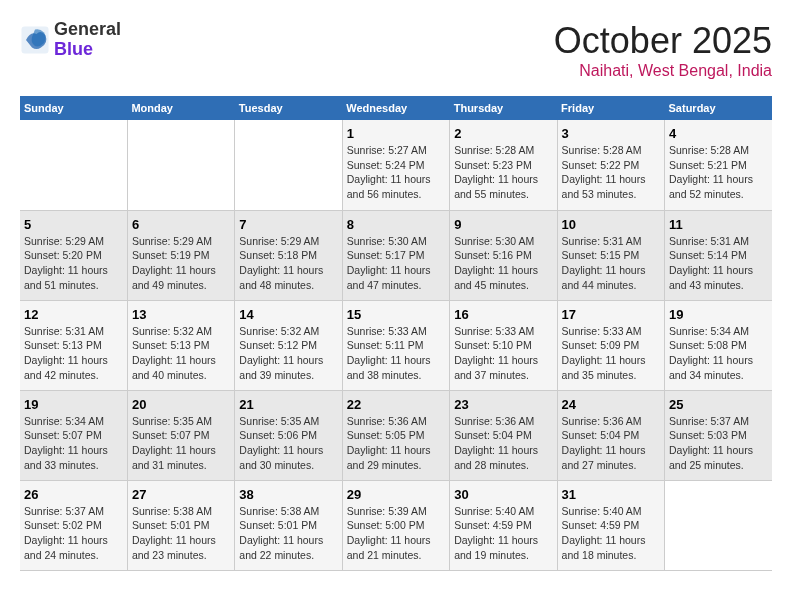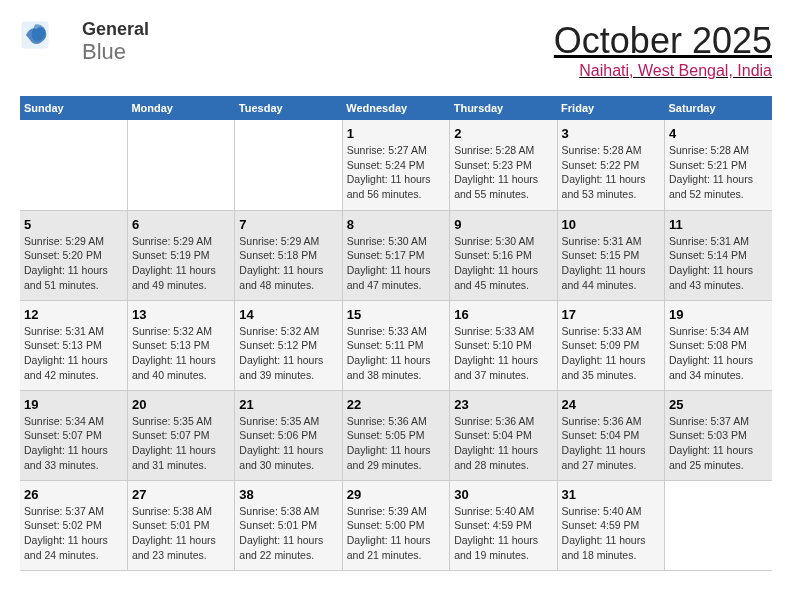--- a/index.html
+++ b/index.html
@@ -11,45 +11,44 @@
       padding: 20px;
     }
     .header-area {
       display: flex;
       justify-content: space-between;
       align-items: flex-start;
       margin-bottom: 16px;
     }
     .logo {
       display: flex;
-      gap: 28px;
+      align-items: center;
     }
     .logo-text {
       display: flex;
       flex-direction: column;
       line-height: 1.1;
     }
     .logo-general {
       font-size: 18px;
       font-weight: bold;
       color: #333;
     }
     .logo-blue {
-      font-size: 22px;
-      font-weight: normal;
-      color: #737373;
+      font-size: 18px;
+      font-weight: bold;
+      color: #6d28d9;
     }
     .logo-icon {
       width: 30px;
       height: 30px;
       margin-right: 4px;
     }
     .title-area {
       text-align: right;
-      text-decoration: underline;
     }
     .calendar-title {
       font-size: 36px;
       font-weight: normal;
       color: #222;
     }
     .calendar-subtitle {
       font-size: 16px;
       color: #be185d;
     }

